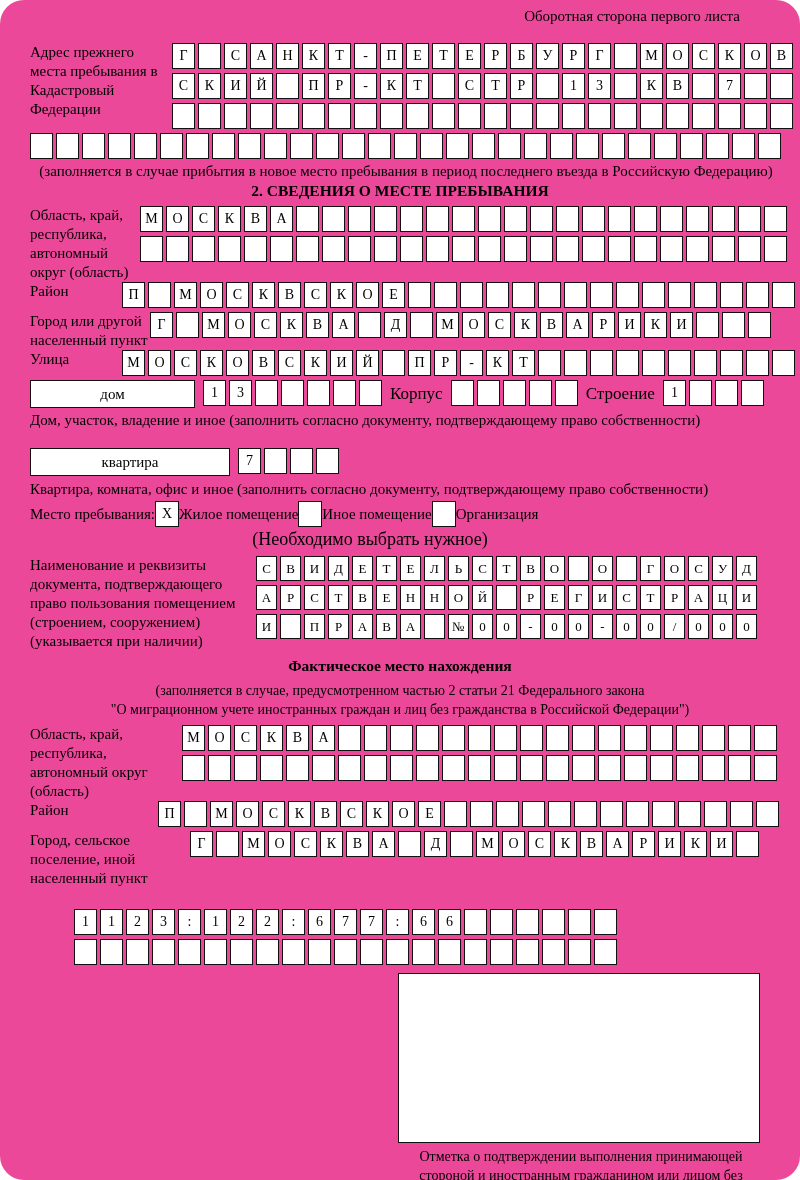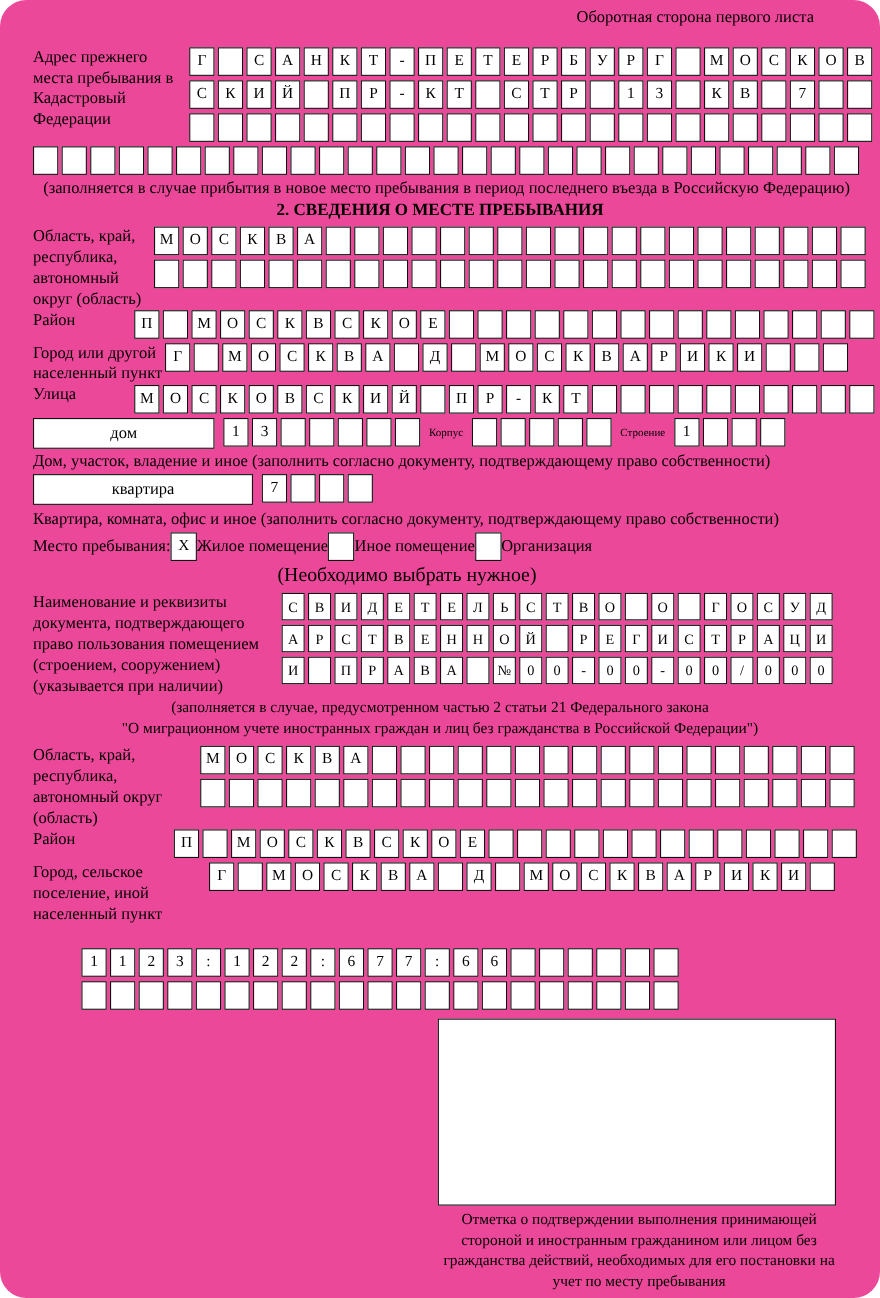--- a/index.html
+++ b/index.html
@@ -29,21 +29,21 @@
   .cells.small .cell{flex:0 0 21px;width:21px;height:25px;font-size:13px;}
   .caption{font-size:15px;line-height:16px;margin:1px 0 3px 0;}
   .caption.center{text-align:center;width:752px;}
   .sec-title{font-size:15.5px;font-weight:bold;text-align:center;width:740px;margin:3px 0 6px 0;}
   .labelbox{
     box-sizing:border-box;border:1.5px solid #111;height:28px;
     display:flex;align-items:center;justify-content:center;font-size:15px;background:#fff;
   }
   .housebox{width:165px;margin-right:8px;}
   .aptbox{width:200px;margin-right:8px;}
-  .inline-lab{font-size:10px;line-height:28px;padding:0 8px;white-space:nowrap;}
+  .inline-lab{font-size:17px;line-height:28px;padding:0 8px;white-space:nowrap;}
   .checkbox{
     box-sizing:border-box;width:24px;height:26px;border:1.5px solid #111;
     display:flex;align-items:center;justify-content:center;font-size:14px;background:#fff;
   }
   .stayrow{display:flex;align-items:center;margin:4px 0 2px 0;}
   .staylab{font-size:15px;white-space:nowrap;}
   .choose-note{font-size:18px;text-align:center;width:560px;margin:0 0 6px 60px;}
   .big-title{font-size:15.5px;font-weight:bold;text-align:center;width:740px;margin:6px 0 6px 0;}
   .act-cap{font-size:14px;text-align:center;width:740px;line-height:19px;}
   .act-cap.last{margin-bottom:6px;}
@@ -354,21 +354,21 @@
     <div class="inline-lab">Строение</div>
     <div class="cells mb0">
         <span class="cell">1</span>
         <span class="cell"></span>
         <span class="cell"></span>
         <span class="cell"></span>
       </div>
   </div>
   <div class="caption" style="margin-top:4px;">Дом, участок, владение и иное (заполнить согласно документу, подтверждающему право собственности)</div>
 
-  <div class="frow" style="margin-top:3px;">
+  <div class="frow" style="margin-top:20px;">
     <div class="labelbox aptbox">квартира</div>
     <div class="cells mb0">
         <span class="cell">7</span>
         <span class="cell"></span>
         <span class="cell"></span>
         <span class="cell"></span>
       </div>
   </div>
   <div class="caption" style="margin-top:5px;">Квартира, комната, офис и иное (заполнить согласно документу, подтверждающему право собственности)</div>
 
@@ -451,20 +451,21 @@
           <span class="cell">0</span>
           <span class="cell">0</span>
           <span class="cell">/</span>
           <span class="cell">0</span>
           <span class="cell">0</span>
           <span class="cell">0</span>
         </div>
     </div>
   </div>
 
+  <div class="big-title">Фактическое место нахождения</div>
   <div class="act-cap">(заполняется в случае, предусмотренном частью 2 статьи 21 Федерального закона</div>
   <div class="act-cap last">"О миграционном учете иностранных граждан и лиц без гражданства в Российской Федерации")</div>
 
   <div class="frow">
     <div class="flabel w152">Область, край, республика, автономный округ (область)</div>
     <div class="stack">
       <div class="cells">
           <span class="cell">М</span>
           <span class="cell">О</span>
           <span class="cell">С</span>

